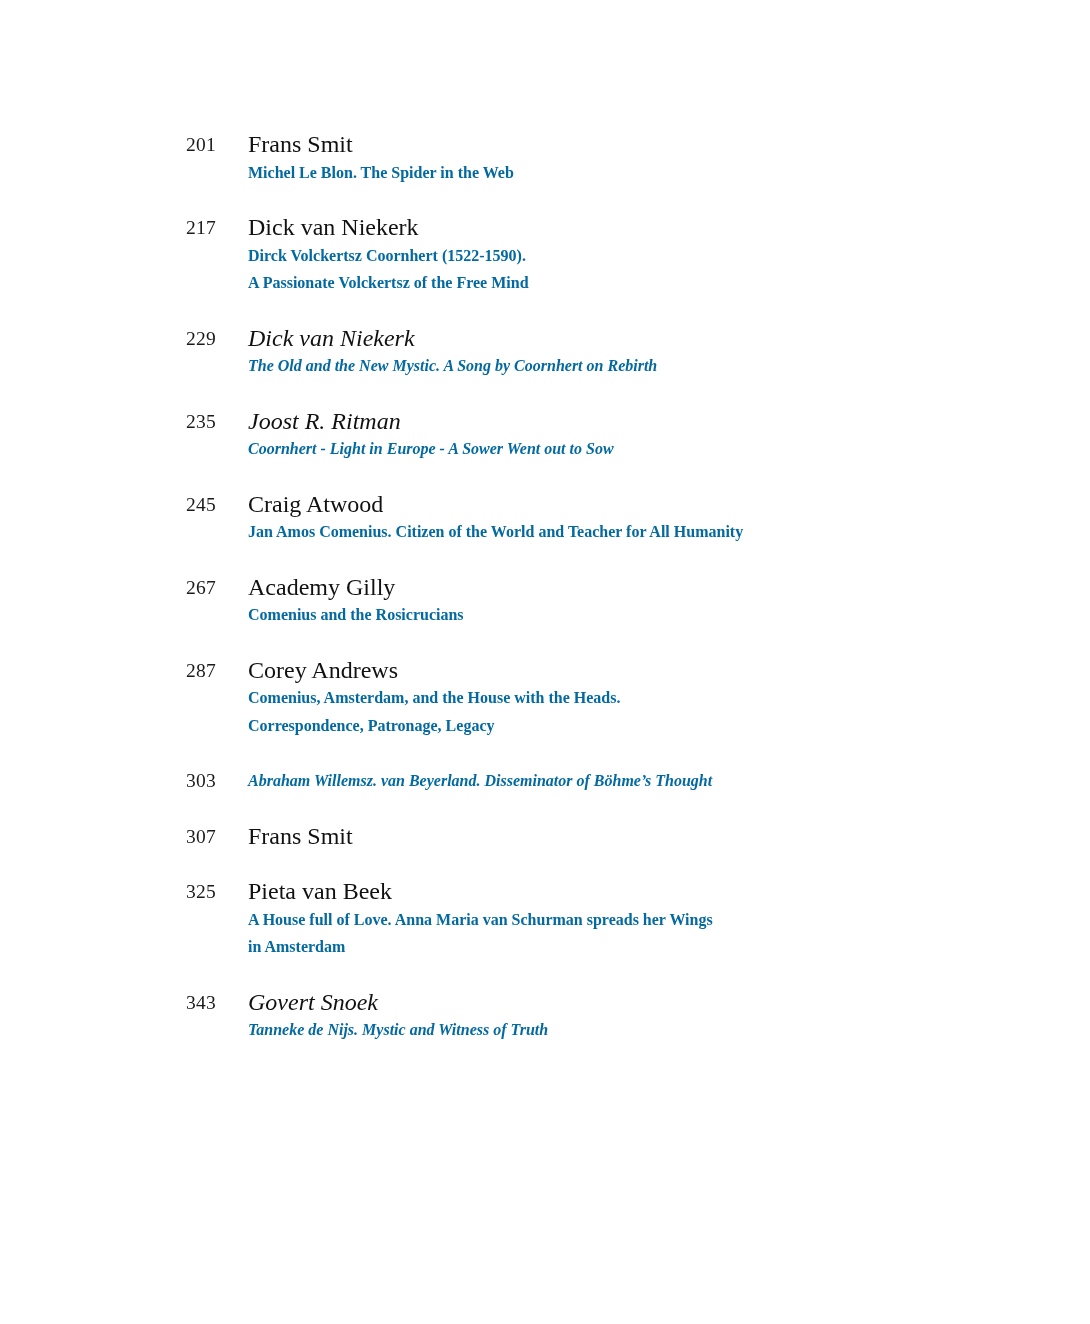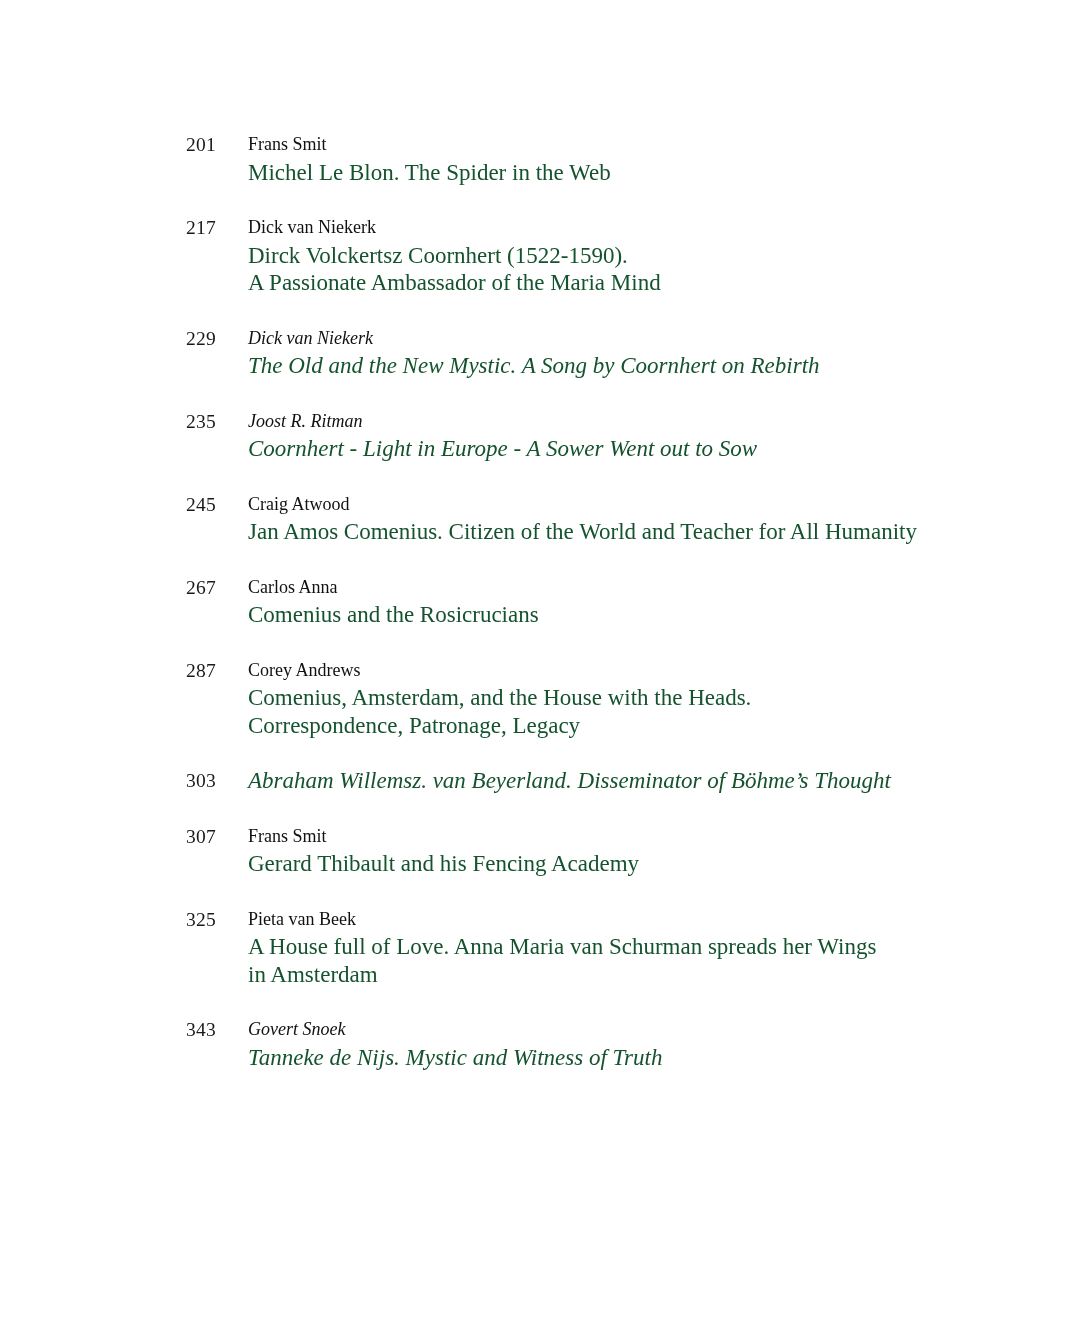--- a/index.html
+++ b/index.html
@@ -39,28 +39,29 @@
     flex: 0 0 62px;
     font-size: 19.5px;
     line-height: 27.5px;
     letter-spacing: 0.3px;
     color: #1a1a1a;
   }
   .entry-body {
     flex: 1 1 auto;
   }
   .author {
-    font-size: 18px;
+    font-size: 24px;
     line-height: 27.5px;
     color: #111111;
   }
   .title {
-    font-size: 23px;
+    font-size: 16px;
     line-height: 27.5px;
-    color: #14532d;
+    color: #0369a1;
+    font-weight: bold;
   }
   .ital .author,
   .ital .title {
     font-style: italic;
   }
   .folio {
     position: absolute;
     left: 0;
     top: 1157px;
     width: 1090px;
@@ -80,21 +81,21 @@
         <div class="entry-body">
           <div class="author">Frans Smit</div>
           <div class="title">Michel Le Blon. The Spider in the Web</div>
         </div>
       </div>
       <div class="entry">
         <div class="page-num">217</div>
         <div class="entry-body">
           <div class="author">Dick van Niekerk</div>
           <div class="title">Dirck Volckertsz Coornhert (1522-1590).</div>
-          <div class="title">A Passionate Ambassador of the Maria Mind</div>
+          <div class="title">A Passionate Volckertsz of the Free Mind</div>
         </div>
       </div>
       <div class="entry ital">
         <div class="page-num">229</div>
         <div class="entry-body">
           <div class="author">Dick van Niekerk</div>
           <div class="title">The Old and the New Mystic. A Song by Coornhert on Rebirth</div>
         </div>
       </div>
       <div class="entry ital">
@@ -107,21 +108,21 @@
       <div class="entry">
         <div class="page-num">245</div>
         <div class="entry-body">
           <div class="author">Craig Atwood</div>
           <div class="title">Jan Amos Comenius. Citizen of the World and Teacher for All Humanity</div>
         </div>
       </div>
       <div class="entry">
         <div class="page-num">267</div>
         <div class="entry-body">
-          <div class="author">Carlos Anna</div>
+          <div class="author">Academy Gilly</div>
           <div class="title">Comenius and the Rosicrucians</div>
         </div>
       </div>
       <div class="entry">
         <div class="page-num">287</div>
         <div class="entry-body">
           <div class="author">Corey Andrews</div>
           <div class="title">Comenius, Amsterdam, and the House with the Heads.</div>
           <div class="title">Correspondence, Patronage, Legacy</div>
         </div>
@@ -129,21 +130,20 @@
       <div class="entry ital">
         <div class="page-num">303</div>
         <div class="entry-body">
           <div class="title">Abraham Willemsz. van Beyerland. Disseminator of Böhme’s Thought</div>
         </div>
       </div>
       <div class="entry">
         <div class="page-num">307</div>
         <div class="entry-body">
           <div class="author">Frans Smit</div>
-          <div class="title">Gerard Thibault and his Fencing Academy</div>
         </div>
       </div>
       <div class="entry">
         <div class="page-num">325</div>
         <div class="entry-body">
           <div class="author">Pieta van Beek</div>
           <div class="title">A House full of Love. Anna Maria van Schurman spreads her Wings</div>
           <div class="title">in Amsterdam</div>
         </div>
       </div>

